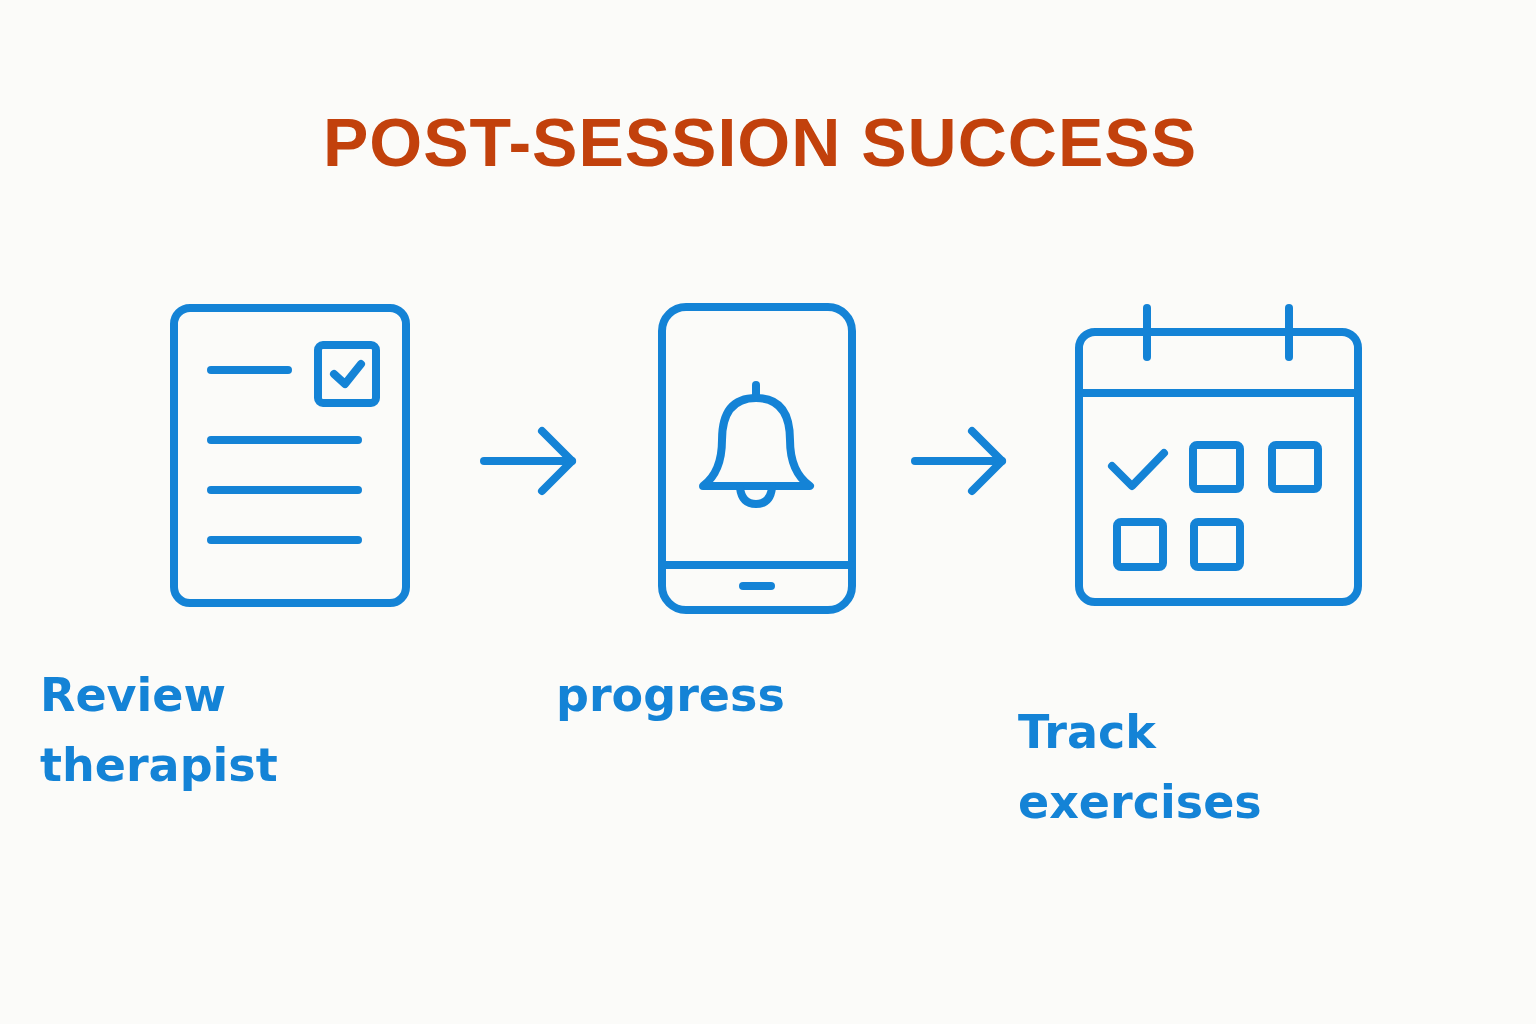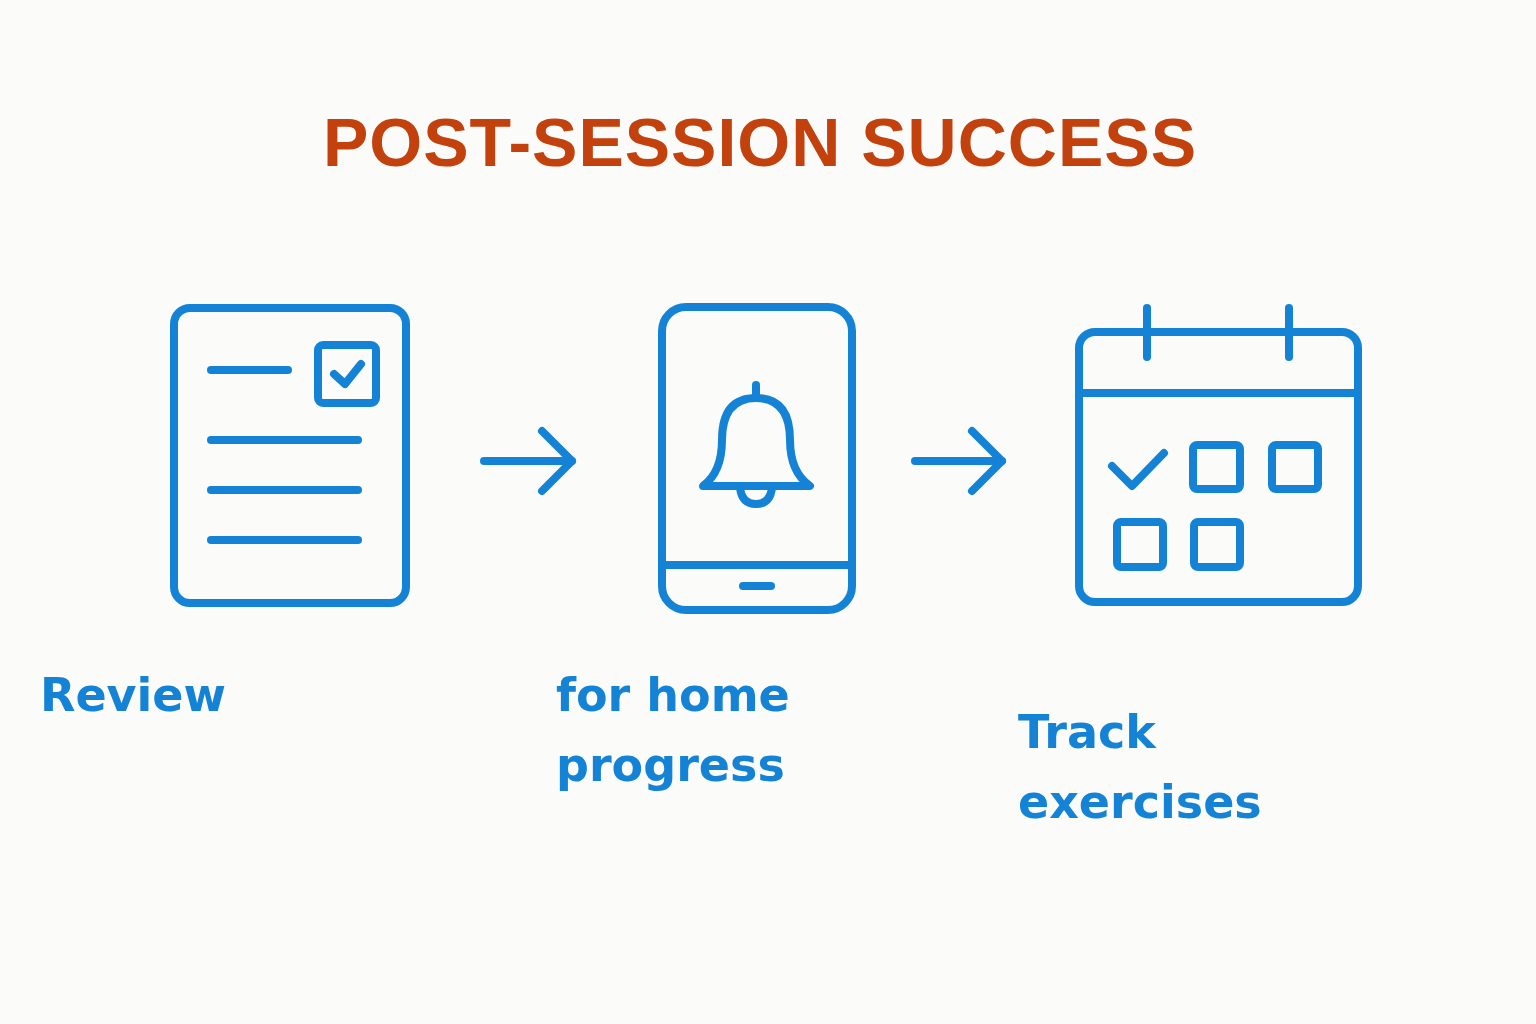--- a/index.html
+++ b/index.html
@@ -113,23 +113,23 @@
       <rect x="1193" y="445" width="47" height="44" rx="4" ry="4"></rect>
       <rect x="1272" y="445" width="46" height="44" rx="4" ry="4"></rect>
       <rect x="1117" y="522" width="46" height="45" rx="4" ry="4"></rect>
       <rect x="1194" y="522" width="46" height="45" rx="4" ry="4"></rect>
     </g>
   </svg>
 </div>
 
 <div class="label" style="left:40px; top:660px; width:500px;">
   <span>Review</span>
+  <span>therapist</span>
 </div>
 
 <div class="label" style="left:556px; top:660px; width:400px;">
-  <span>for home</span>
   <span>progress</span>
 </div>
 
 <div class="label" style="left:1018px; top:660px; width:400px;margin-top:37px;">
   <span>Track</span>
   <span>exercises</span>
 </div>
 
 </body></html>

